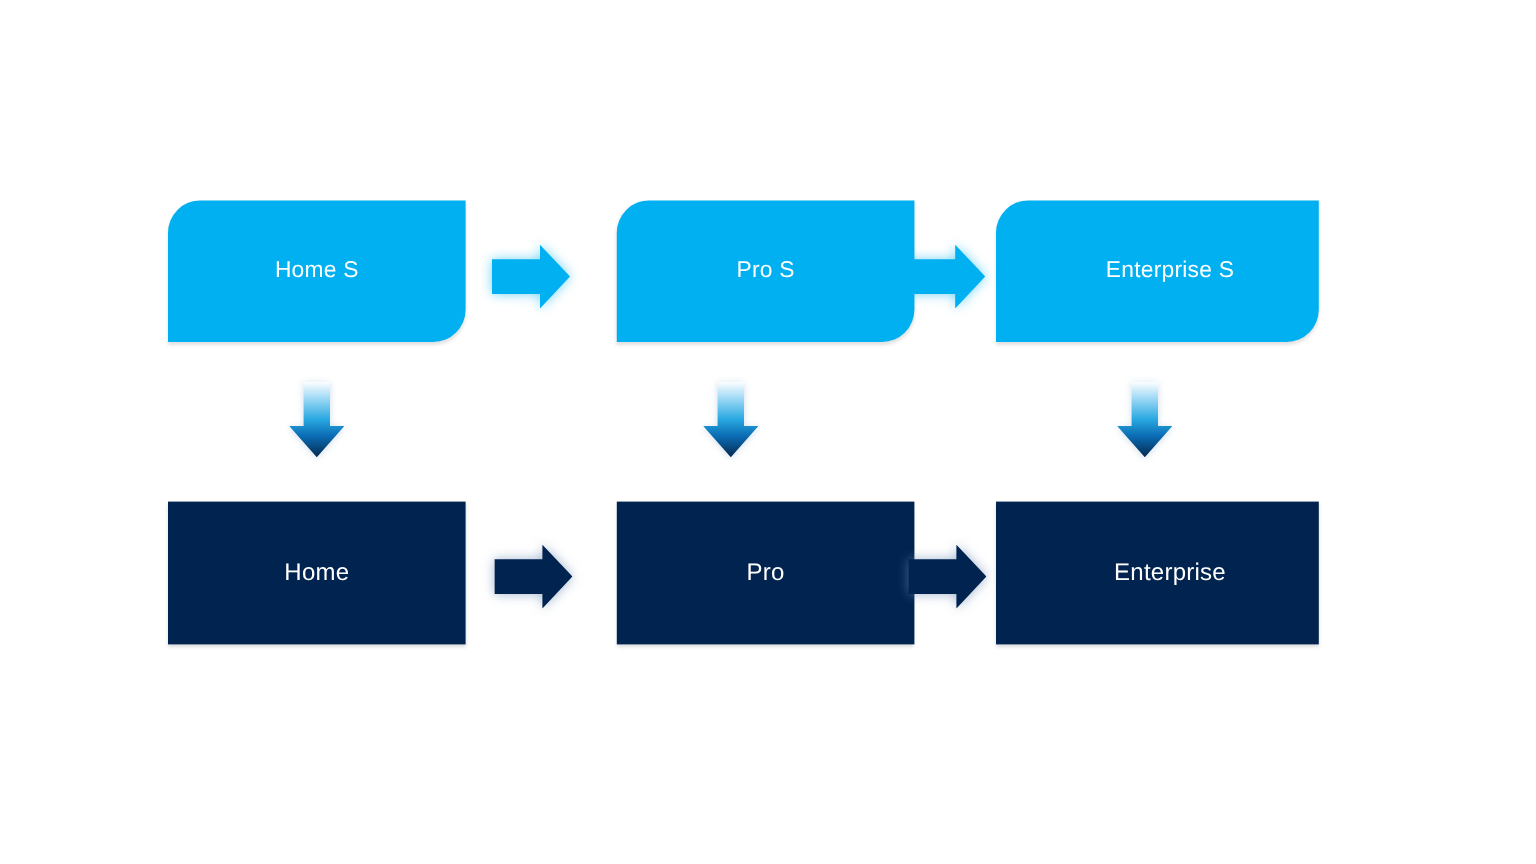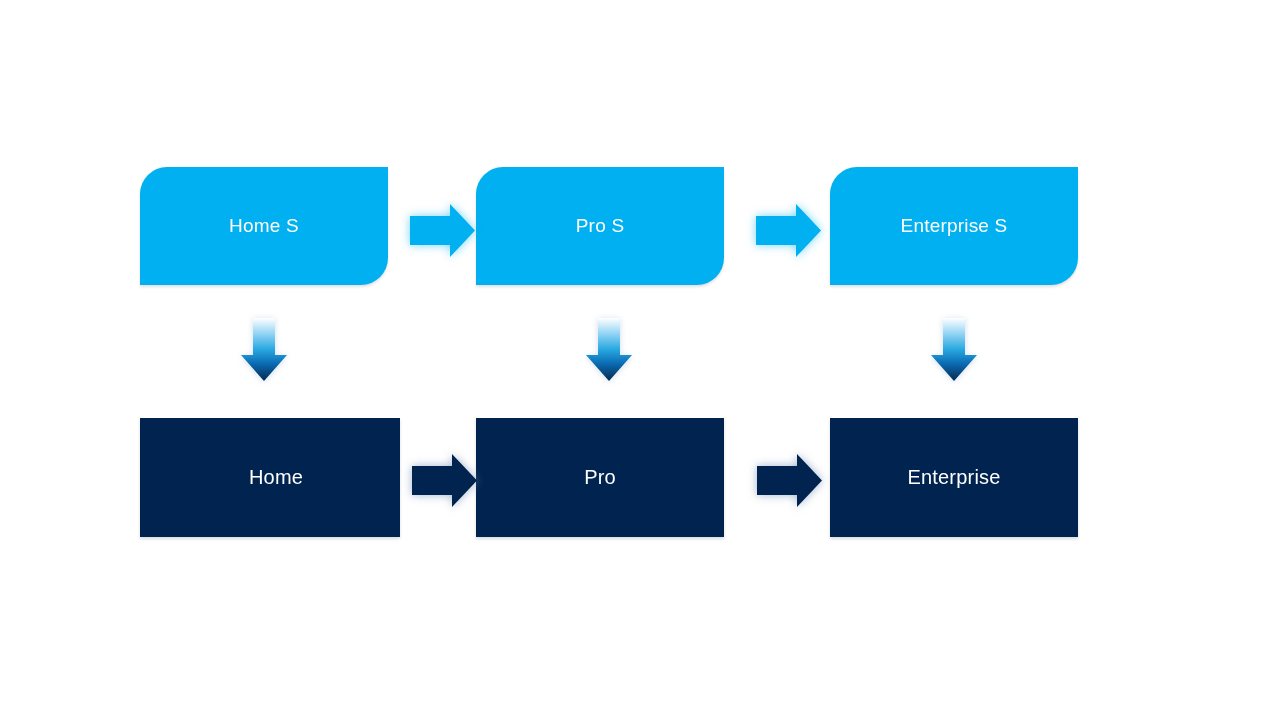--- a/index.html
+++ b/index.html
@@ -22,22 +22,22 @@
     border-radius:27px 0 27px 0;
     font-size:19px;
     box-shadow:0 2px 3px rgba(0,0,0,0.12);
   }
   .bottom-box{
     top:418px;height:119px;
     font-size:20px;
     box-shadow:0 2px 3px rgba(0,0,0,0.14);
   }
   .col-0{left:140px;}
-  .col-1{left:476px;}
-  .col-2{left:830px;}
+  .col-1{left:514px;}
+  .col-2{left:830px;padding-left:21px;}
   .h-arrow{position:absolute;width:65px;height:53px;}
   .h-arrow.row-top{top:204px;}
   .h-arrow.row-bottom{top:454px;}
   .h-arrow.light{filter:drop-shadow(0 0 5px rgba(0,176,240,0.55));}
   .h-arrow.dark{filter:drop-shadow(0 0 5px rgba(110,140,180,0.65));}
   .ha-0{left:410px;}
   .ha-1{left:756px;}
   .ha-2{left:412px;}
   .ha-3{left:757px;}
   .v-arrow{
@@ -69,21 +69,21 @@
   <div class="box top-box col-0" style="background: rgb(0, 176, 240); color: rgb(255, 255, 255);">
     <span>Home S</span>
   </div>
   <div class="box top-box col-1" style="background: rgb(0, 176, 240); color: rgb(255, 255, 255);">
     <span>Pro S</span>
   </div>
   <div class="box top-box col-2" style="background: rgb(0, 176, 240); color: rgb(255, 255, 255);">
     <span>Enterprise S</span>
   </div>
 
-  <div class="box bottom-box col-0" style="background: rgb(0, 35, 79); color: rgb(255, 255, 255); padding-left: 12px;">
+  <div class="box bottom-box col-0" style="background: rgb(0, 35, 79); color: rgb(255, 255, 255);">
     <span>Home</span>
   </div>
   <div class="box bottom-box col-2" style="background: rgb(0, 35, 79); color: rgb(255, 255, 255);">
     <span>Enterprise</span>
   </div>
   <div class="box bottom-box col-1" style="background: rgb(0, 35, 79); color: rgb(255, 255, 255);">
     <span>Pro</span>
   </div>
 
   <svg class="h-arrow row-top light ha-0" viewBox="0 0 65 53">

